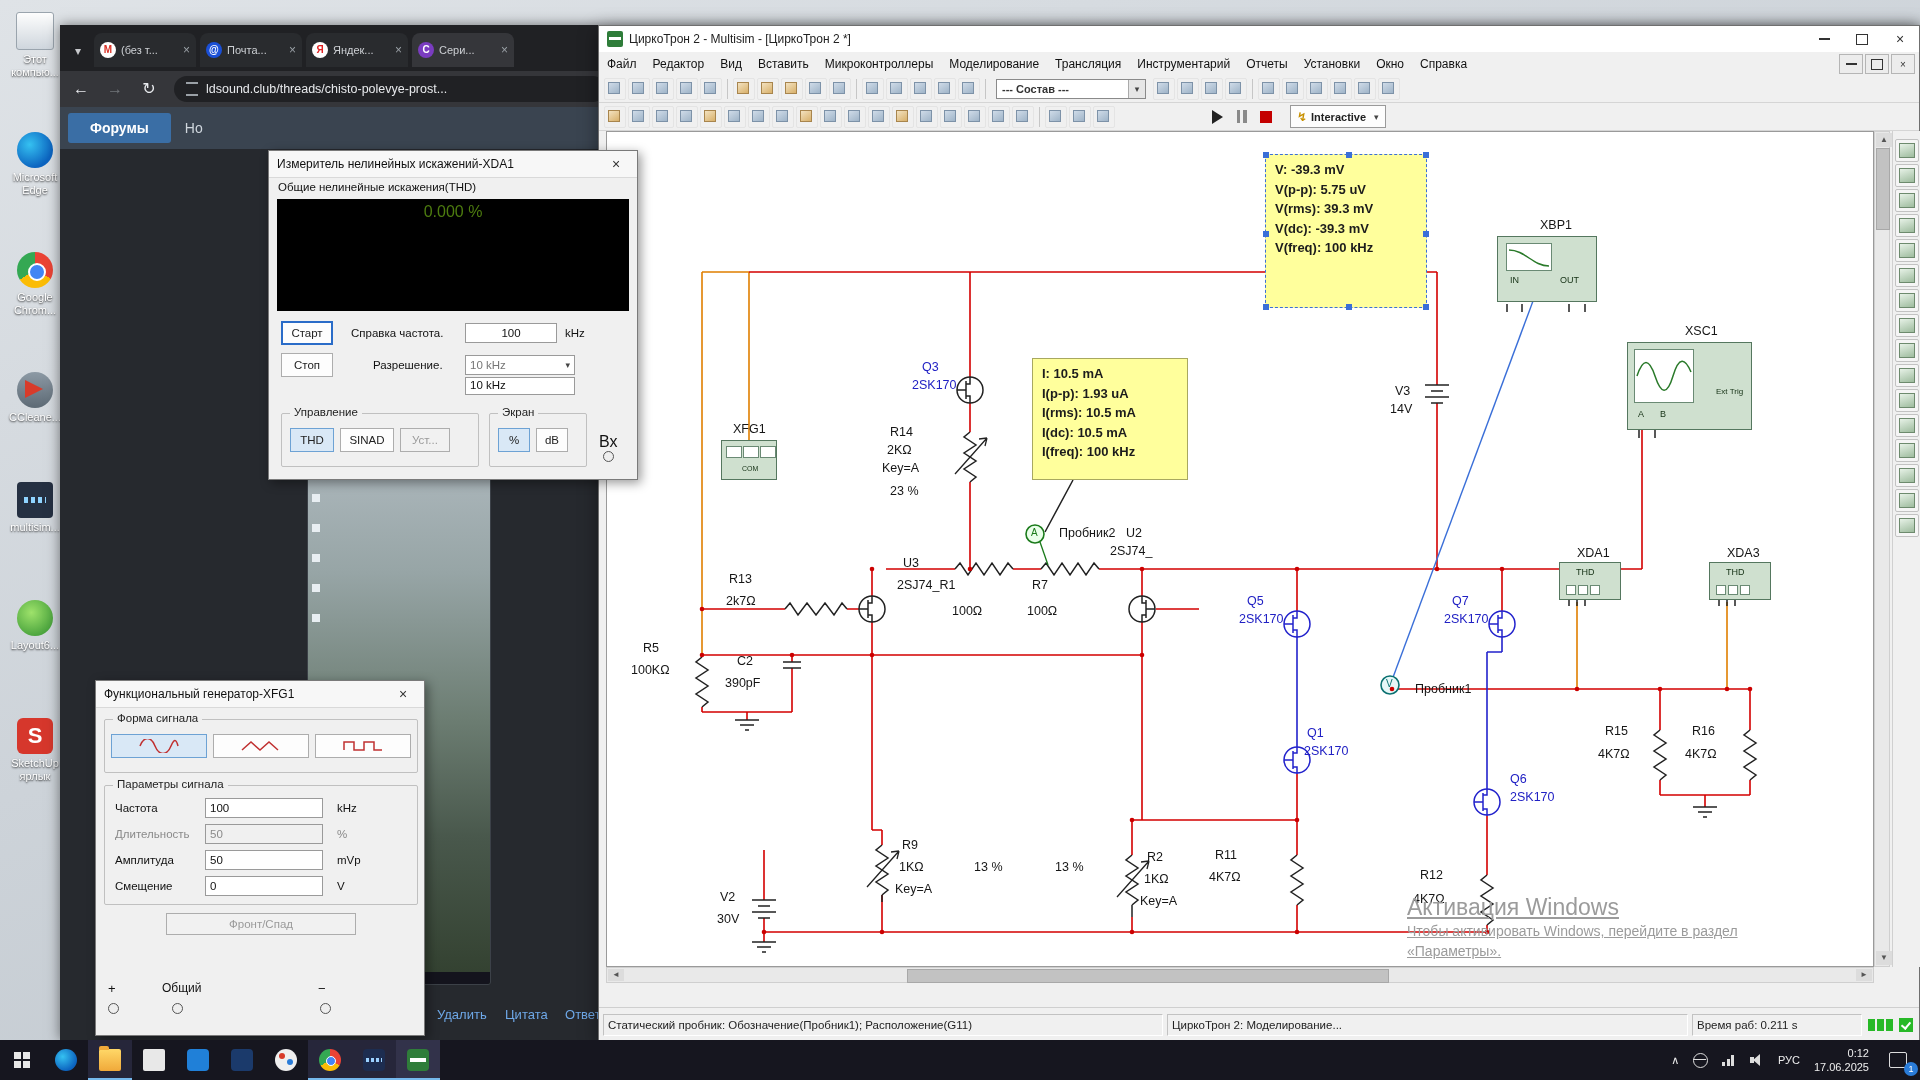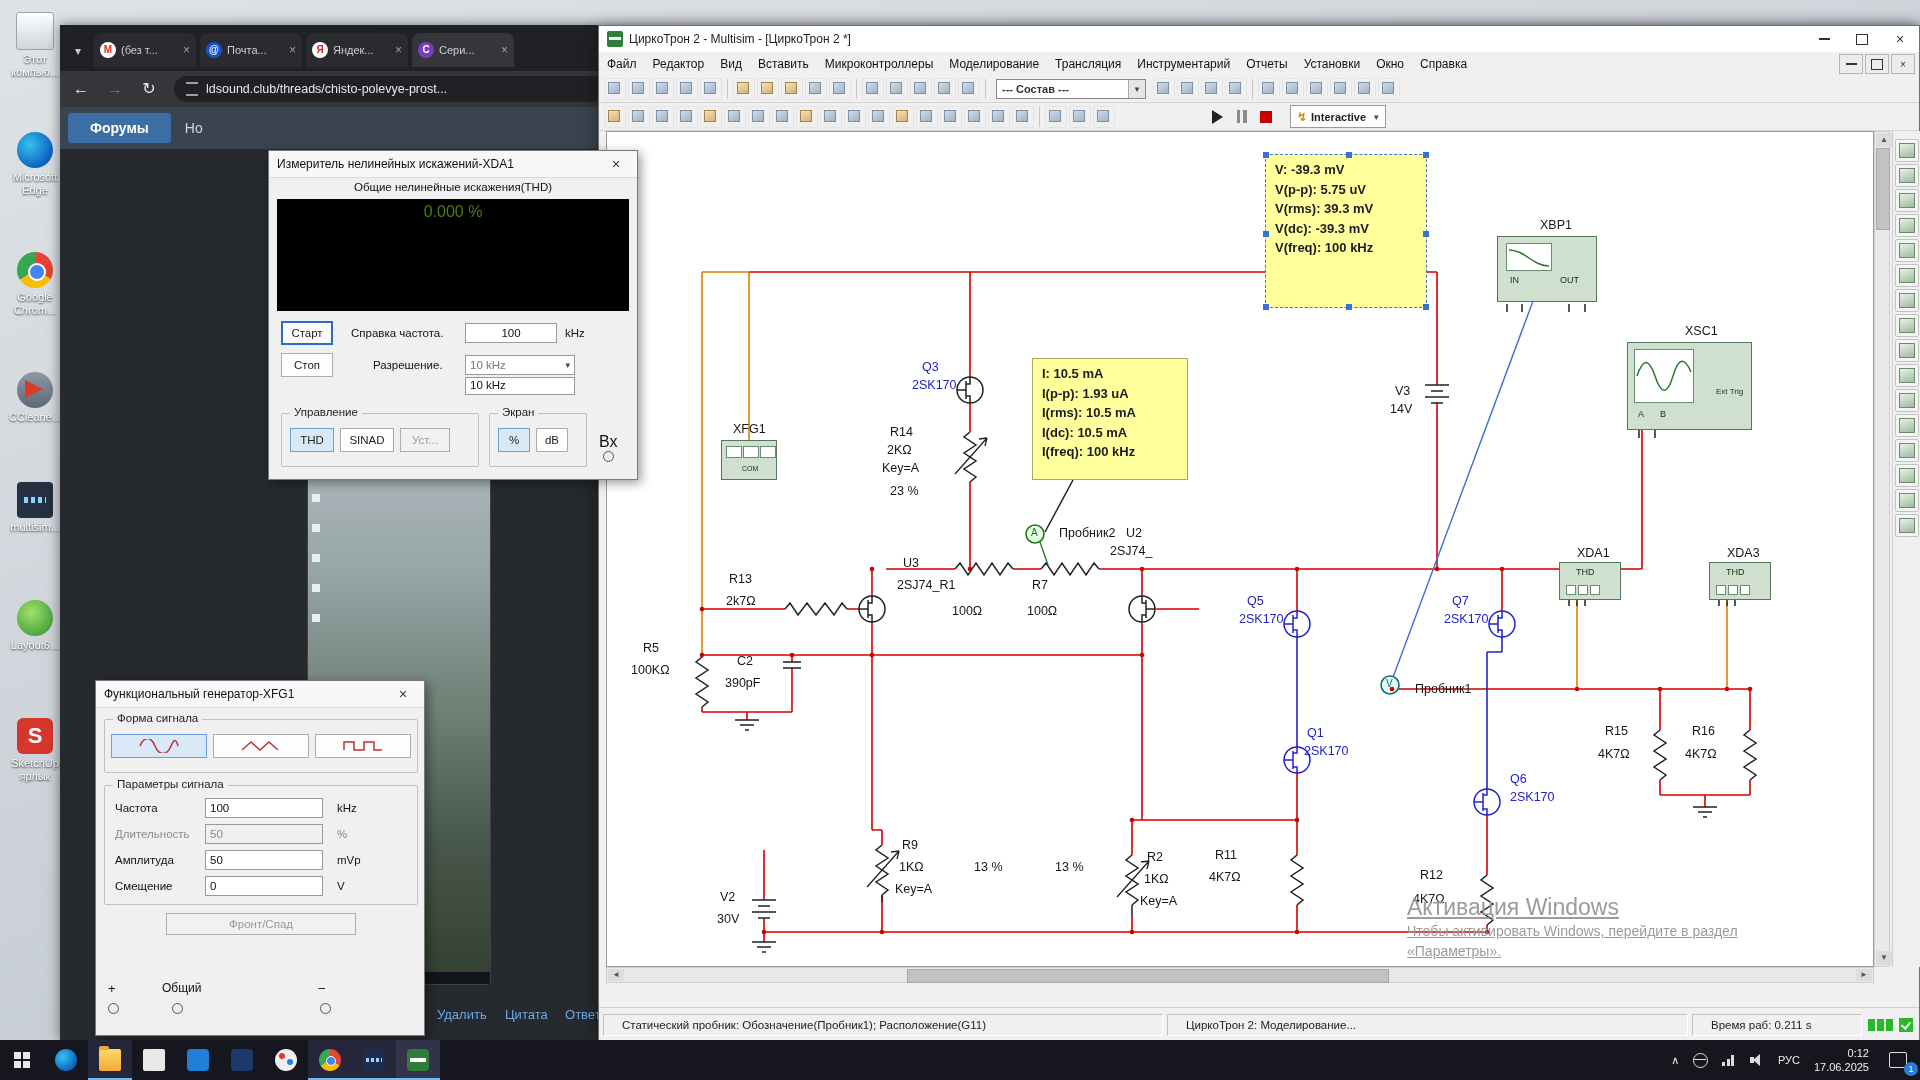--- a/index.html
+++ b/index.html
@@ -106,21 +106,21 @@
   .m-hscroll{position:absolute;left:7px;top:941px;width:1268px;height:16px;background:#e9e9e9;border:1px solid #cfcfcf;box-sizing:border-box;}
   .arr{position:absolute;width:16px;height:14px;background:#dcdcdc;text-align:center;line-height:14px;font-size:8px;color:#555;}
   .hthumb{position:absolute;left:300px;top:1px;width:480px;height:12px;background:#c2c2c2;border:1px solid #a8a8a8;}
   .vthumb{position:absolute;left:1px;top:16px;width:12px;height:80px;background:#c2c2c2;border:1px solid #a8a8a8;}
   .m-sheettabs{position:absolute;left:0;top:957px;right:0;height:24px;background:#e4e4e4;display:flex;align-items:flex-end;padding-left:4px;box-sizing:border-box;border-top:1px solid #cfcfcf;}
   .stab{height:21px;display:flex;align-items:center;padding:0 10px;font-size:11.5px;border:1px solid #b5b5b5;border-bottom:none;margin-right:2px;background:#dcdcdc;color:#333;}
   .stab.active{background:#fff;color:#000;}
   .stab .pg{width:11px;height:12px;background:#fff;border:1px solid #888;margin-right:5px;position:relative;}
   .stab .pg::after{content:"";position:absolute;left:1px;top:2px;width:7px;height:6px;background:repeating-linear-gradient(180deg,#7aa5d8 0 1px,transparent 1px 3px);}
   .m-status{position:absolute;left:0;top:981px;right:0;height:33px;background:#f0f0f0;display:flex;align-items:center;font-size:11.5px;color:#222;border-top:1px solid #cfcfcf;}
-  .st-sec{height:22px;border:1px solid #c2c2c2;border-right-color:#fff;border-bottom-color:#fff;display:flex;align-items:center;padding:0 18px;margin-left:4px;box-sizing:border-box;background:#f0f0f0;}
+  .st-sec{height:22px;border:1px solid #c2c2c2;border-right-color:#fff;border-bottom-color:#fff;display:flex;align-items:center;padding:0 4px;margin-left:4px;box-sizing:border-box;background:#f0f0f0;}
   .cells{display:flex;align-items:center;margin-left:6px;}
   .cells i{display:block;width:7px;height:12px;background:#27b927;margin-right:2px;}
   .okbox{width:14px;height:14px;background:#27b927;margin:0 6px 0 4px;position:relative;}
   .okbox::after{content:"";position:absolute;left:4px;top:2px;width:4px;height:7px;border:2px solid #fff;border-top:none;border-left:none;transform:rotate(40deg);}
 
   
   .dlg{position:absolute;background:#f0f0f0;border:1px solid #7a7a7a;box-shadow:3px 3px 10px rgba(0,0,0,.4);z-index:30;box-sizing:border-box;}
   .dlg-title{height:26px;background:#f7f7f7;border-bottom:1px solid #d9d9d9;display:flex;align-items:center;padding:0 8px;font-size:12px;color:#111;}
   .dlg-x{margin-left:auto;width:26px;text-align:center;font-size:14px;color:#333;}
   .btn{display:inline-flex;align-items:center;justify-content:center;background:#fdfdfd;border:1px solid #adadad;font-size:11.5px;color:#222;box-sizing:border-box;}
@@ -648,21 +648,21 @@
         </div>
       <div class="okbox"></div>
     </div>
   </div>
 
   <div class="dlg" style="left:268px;top:150px;width:370px;height:330px">
     <div class="dlg-title">
       <span>Измеритель нелинейных искажений-XDA1</span>
       <span class="dlg-x">×</span>
     </div>
-    <div style="position:absolute;left:0;top:30px;width:100%;text-align:center;font-size:11.5px">Общие нелинейные искажения(THD)</div>
+    <div style="position:absolute;left:9px;top:30px;width:100%;text-align:left;font-size:11.5px">Общие нелинейные искажения(THD)</div>
     <div class="blackbox" style="left:8px;top:48px;width:352px;height:108px;padding-top:4px">
       <span>0.000 %</span>
     </div>
     <div class="btn focus" style="position:absolute;left:12px;top:170px;width:52px;height:24px">Старт</div>
     <div class="btn" style="position:absolute;left:12px;top:202px;width:52px;height:24px">Стоп</div>
     <span style="position:absolute;left:82px;top:176px;font-size:11.5px">Справка частота.</span>
     <input class="fld" style="position: absolute; left: 196px; top: 172px; width: 92px; height: 20px; text-align: center;" value="100">
     <span style="position:absolute;left:296px;top:176px;font-size:11.5px">kHz</span>
     <span style="position:absolute;left:104px;top:208px;font-size:11.5px">Разрешение.</span>
     <div class="fld" style="position:absolute;left:196px;top:204px;width:110px;height:20px;display:flex;align-items:center;color:#777">

